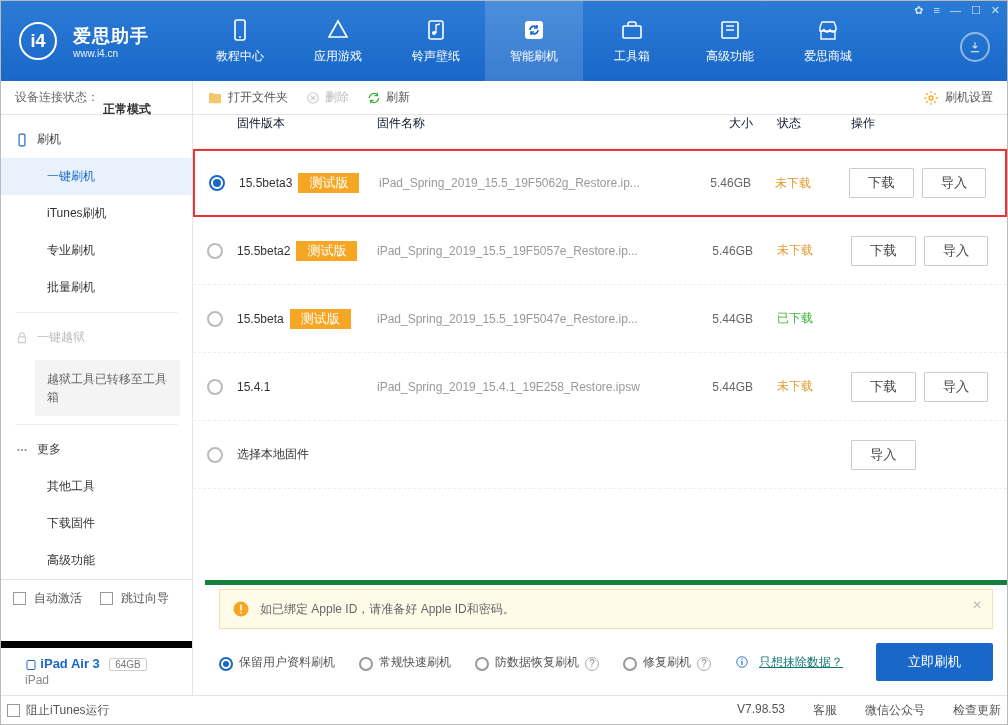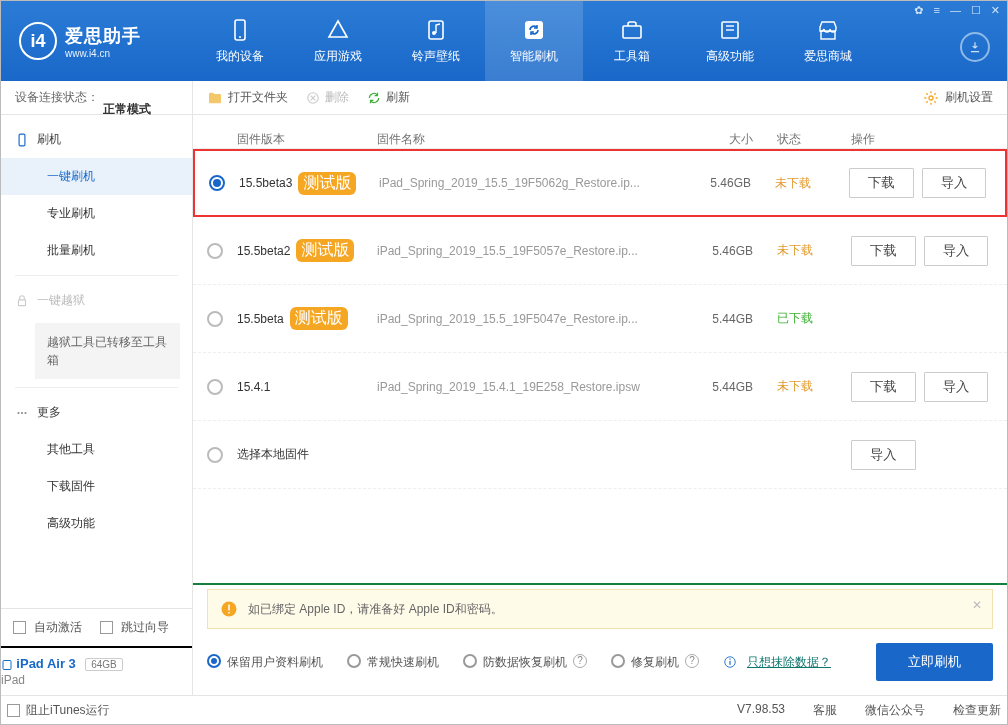--- a/index.html
+++ b/index.html
@@ -1,20 +1,20 @@
 <!DOCTYPE html>
 <html><head>
 <meta charset="utf-8">
 <style>
 * { box-sizing: border-box; margin: 0; padding: 0; }
 body { font-family: "Microsoft YaHei", Arial, sans-serif; font-size: 12px; color: #333; background: #fff; width: 1008px; height: 725px; overflow: hidden; border: 1px solid #bbb; }
 .header { height: 80px; background: linear-gradient(#2b7bd6, #1968c9); color: #fff; display: flex; align-items: center; }
 .logo-area { width: 190px; display: flex; align-items: center; padding-left: 18px; }
 .logo-circle { width: 38px; height: 38px; border: 2px solid #fff; border-radius: 50%; display: flex; align-items: center; justify-content: center; font-weight: bold; font-size: 18px; }
-.logo-text { margin-left: 8px; }
+.logo-text { margin-left: 16px; }
 .logo-text .big { font-size: 18px; font-weight: bold; letter-spacing: 1px; }
 .logo-text .small { font-size: 10px; opacity: 0.9; }
 .nav { display: flex; flex: 1; height: 100%; }
 .nav-item { width: 98px; display: flex; flex-direction: column; align-items: center; justify-content: center; cursor: pointer; gap: 6px; }
 .nav-item.active { background: rgba(255,255,255,0.15); }
 .nav-icon { width: 24px; height: 24px; }
 .win-controls { position: absolute; top: 4px; right: 8px; display: flex; gap: 10px; color: #cfe3f7; font-size: 11px; }
 .win-controls span { cursor: pointer; }
 .dl-circle { position: absolute; top: 32px; right: 18px; width: 30px; height: 30px; border: 2px solid #8fb9e7; border-radius: 50%; display: flex; align-items: center; justify-content: center; }
 .main { display: flex; height: 614px; }
@@ -22,84 +22,84 @@
 .conn-status { height: 34px; border-bottom: 1px solid #e5e5e5; display: flex; align-items: center; padding-left: 14px; color: #666; }
 .conn-status b { color: #333; margin-left: 4px; margin-top: 23px; }
 .side-group { padding-top: 6px; }
 .side-head { display: flex; align-items: center; padding: 10px 14px; color: #404040; cursor: pointer; gap: 8px; }
 .side-sub { padding: 10px 14px 10px 46px; color: #333; cursor: pointer; }
 .side-sub.active { background: #e9f2fb; color: #1968c9; }
 .side-note { margin: 4px 12px 8px 34px; background: #f4f4f4; padding: 10px 12px; color: #666; line-height: 1.5; }
 .side-divider { height: 1px; background: #eee; margin: 6px 14px; }
 .sidebar-bottom { margin-top: auto; }
 .activate-row { border-top: 1px solid #e5e5e5; padding: 10px 12px; display: flex; align-items: center; gap: 8px; color: #555; }
-.device-row { border-top: 2px solid #000000; padding: 8px 0; }
+.device-row { border-top: 7px solid #000000; padding: 8px 24px; margin-top: 24px; }
 .device-row .dname { color: #1968c9; font-size: 13px; font-weight: bold; }
 .device-row .cap { display: inline-block; border: 1px solid #ccc; padding: 0 5px; font-size: 10px; color: #777; margin-left: 6px; border-radius: 2px; }
 .device-row .dtype { color: #888; margin-top: 2px; }
 .content { flex: 1; display: flex; flex-direction: column; position: relative; }
 .toolbar { height: 34px; border-bottom: 1px solid #e5e5e5; display: flex; align-items: center; padding: 0 14px; gap: 18px; }
 .tb-btn { display: flex; align-items: center; gap: 5px; cursor: pointer; color: #555; }
 .tb-btn.disabled { color: #bbb; }
 .tb-right { margin-left: auto; display: flex; align-items: center; gap: 6px; color: #555; cursor: pointer; }
-.table-head { height: 34px; display: flex; align-items: flex-end; padding: 0 14px 0 44px; color: #737373; border-bottom: 1px solid #eee; }
+.table-head { height: 34px; display: flex; align-items: flex-start; padding: 0 14px 0 44px; color: #0f172a; border-bottom: 1px solid #eee; }
 .col-ver { width: 140px; }
 .col-name { flex: 1; }
 .col-size { width: 80px; text-align: right; }
 .col-status { width: 80px; padding-left: 24px; }
 .col-ops { width: 160px; padding-left: 18px; }
 .fw-row { height: 68px; display: flex; align-items: center; padding: 0 14px 0 14px; border-bottom: 1px dashed #eee; }
 .fw-row.highlight { border: 2px solid #e33; }
 .radio { width: 16px; height: 16px; border: 2px solid #bbb; border-radius: 50%; margin-right: 14px; display: flex; align-items: center; justify-content: center; cursor: pointer; flex-shrink: 0; }
 .radio.selected { border-color: #1968c9; }
 .radio.selected::after { content: ""; width: 8px; height: 8px; background: #1968c9; border-radius: 50%; }
 .ver { width: 140px; display: flex; align-items: center; gap: 6px; color: #333; }
-.badge { background: #f5a623; color: #fff; font-size: 16px; padding: 1px 5px; border-radius: 6px; }
+.badge { background: #f5a623; color: #fff; font-size: 13px; padding: 1px 11px; border-radius: 0; }
 .fname { flex: 1; color: #999; overflow: hidden; text-overflow: ellipsis; white-space: nowrap; }
 .size { width: 80px; text-align: right; color: #666; }
 .status { width: 80px; padding-left: 24px; }
 .status.notdl { color: #e39a2d; }
 .status.done { color: #3cb034; }
 .ops { width: 160px; display: flex; gap: 8px; padding-left: 18px; }
 .btn { border: 1px solid #ccc; background: #fff; padding: 5px 18px; cursor: pointer; color: #444; border-radius: 1px; }
 .notice { margin: 4px 14px 0 14px; background: #fffbe9; border: 1px solid #f0e3b0; padding: 10px 12px; display: flex; align-items: center; gap: 10px; color: #666; position: relative; }
 .notice .close-x { position: absolute; right: 10px; top: 8px; color: #bbb; cursor: pointer; }
 .options { display: flex; align-items: center; padding: 14px 14px; gap: 24px; }
-.opt { display: flex; align-items: flex-start; gap: 6px; color: #555; cursor: pointer; }
+.opt { display: flex; align-items: flex-end; gap: 6px; color: #555; cursor: pointer; }
 .opt .r { width: 14px; height: 14px; border: 2px solid #999; border-radius: 50%; display: flex; align-items: center; justify-content: center; }
 .opt.sel .r { border-color: #1968c9; }
 .opt.sel .r::after { content: ""; width: 6px; height: 6px; background: #1968c9; border-radius: 50%; }
 .qmark { width: 14px; height: 14px; border: 1px solid #aaa; border-radius: 50%; font-size: 10px; color: #888; display: flex; align-items: center; justify-content: center; }
 .erase-link { color: #0f766e; text-decoration: underline; cursor: pointer; margin-left: 6px; }
 .flash-btn { margin-left: auto; background: #1968c9; color: #fff; border: none; padding: 10px 32px; cursor: pointer; border-radius: 2px; }
 .footer { height: 30px; border-top: 1px solid #e5e5e5; display: flex; align-items: center; padding: 0 6px; color: #555; gap: 18px; }
 .footer .right { margin-left: auto; display: flex; gap: 28px; }
 .chk { width: 13px; height: 13px; border: 1px solid #999; display: inline-block; vertical-align: middle; }
-.bottom-fixed { position: absolute; bottom: 0; left: 0; right: 0; background: #fff; border-top: 2px solid #15803d; }
+.bottom-fixed { position: absolute; bottom: 0; left: 12px; right: 0; background: #fff; border-top: 5px solid #15803d; }
 .sq-icon { width: 14px; height: 14px; }
 svg { display: block; }
 </style>
 </head>
 <body>
 
 <div class="header">
   <div class="logo-area">
     <div class="logo-circle">i4</div>
     <div class="logo-text">
       <div class="big">爱思助手</div>
       <div class="small">www.i4.cn</div>
     </div>
   </div>
   <div class="nav">
     <div class="nav-item">
       <svg class="nav-icon" viewBox="0 0 24 24">
           <rect x="7" y="2" width="10" height="20" rx="2" fill="none" stroke="#fff" stroke-width="1.6"></rect>
           <circle cx="12" cy="19" r="1" fill="#fff"></circle>
         </svg>
-      <span>我的设备</span>
+      <span>教程中心</span>
     </div>
     <div class="nav-item">
       <svg class="nav-icon" viewBox="0 0 24 24">
           <path d="M12 3l9 16H3z" fill="none" stroke="#fff" stroke-width="1.6"></path>
         </svg>
       <span>应用游戏</span>
     </div>
     <div class="nav-item">
       <svg class="nav-icon" viewBox="0 0 24 24">
           <rect x="5" y="3" width="14" height="18" rx="2" fill="none" stroke="#fff" stroke-width="1.6"></rect>
@@ -160,20 +160,21 @@
       <b>正常模式</b>
     </div>
     <div class="side-group">
       <div class="side-head">
         <svg class="sq-icon" viewBox="0 0 24 24">
             <rect x="7" y="2" width="10" height="20" rx="2" fill="none" stroke="#1968c9" stroke-width="2"></rect>
           </svg>
         <span>刷机</span>
       </div>
       <div class="side-sub active">一键刷机</div>
+      <div class="side-sub">iTunes刷机</div>
       <div class="side-sub">专业刷机</div>
       <div class="side-sub">批量刷机</div>
       <div class="side-divider"></div>
       <div class="side-head" style="color:#bbb">
         <svg class="sq-icon" viewBox="0 0 24 24">
             <rect x="6" y="10" width="12" height="10" rx="1" fill="none" stroke="#ccc" stroke-width="2"></rect>
             <path d="M8 10V7a4 4 0 0 1 8 0v3" fill="none" stroke="#ccc" stroke-width="2"></path>
           </svg>
         <span>一键越狱</span>
       </div>

